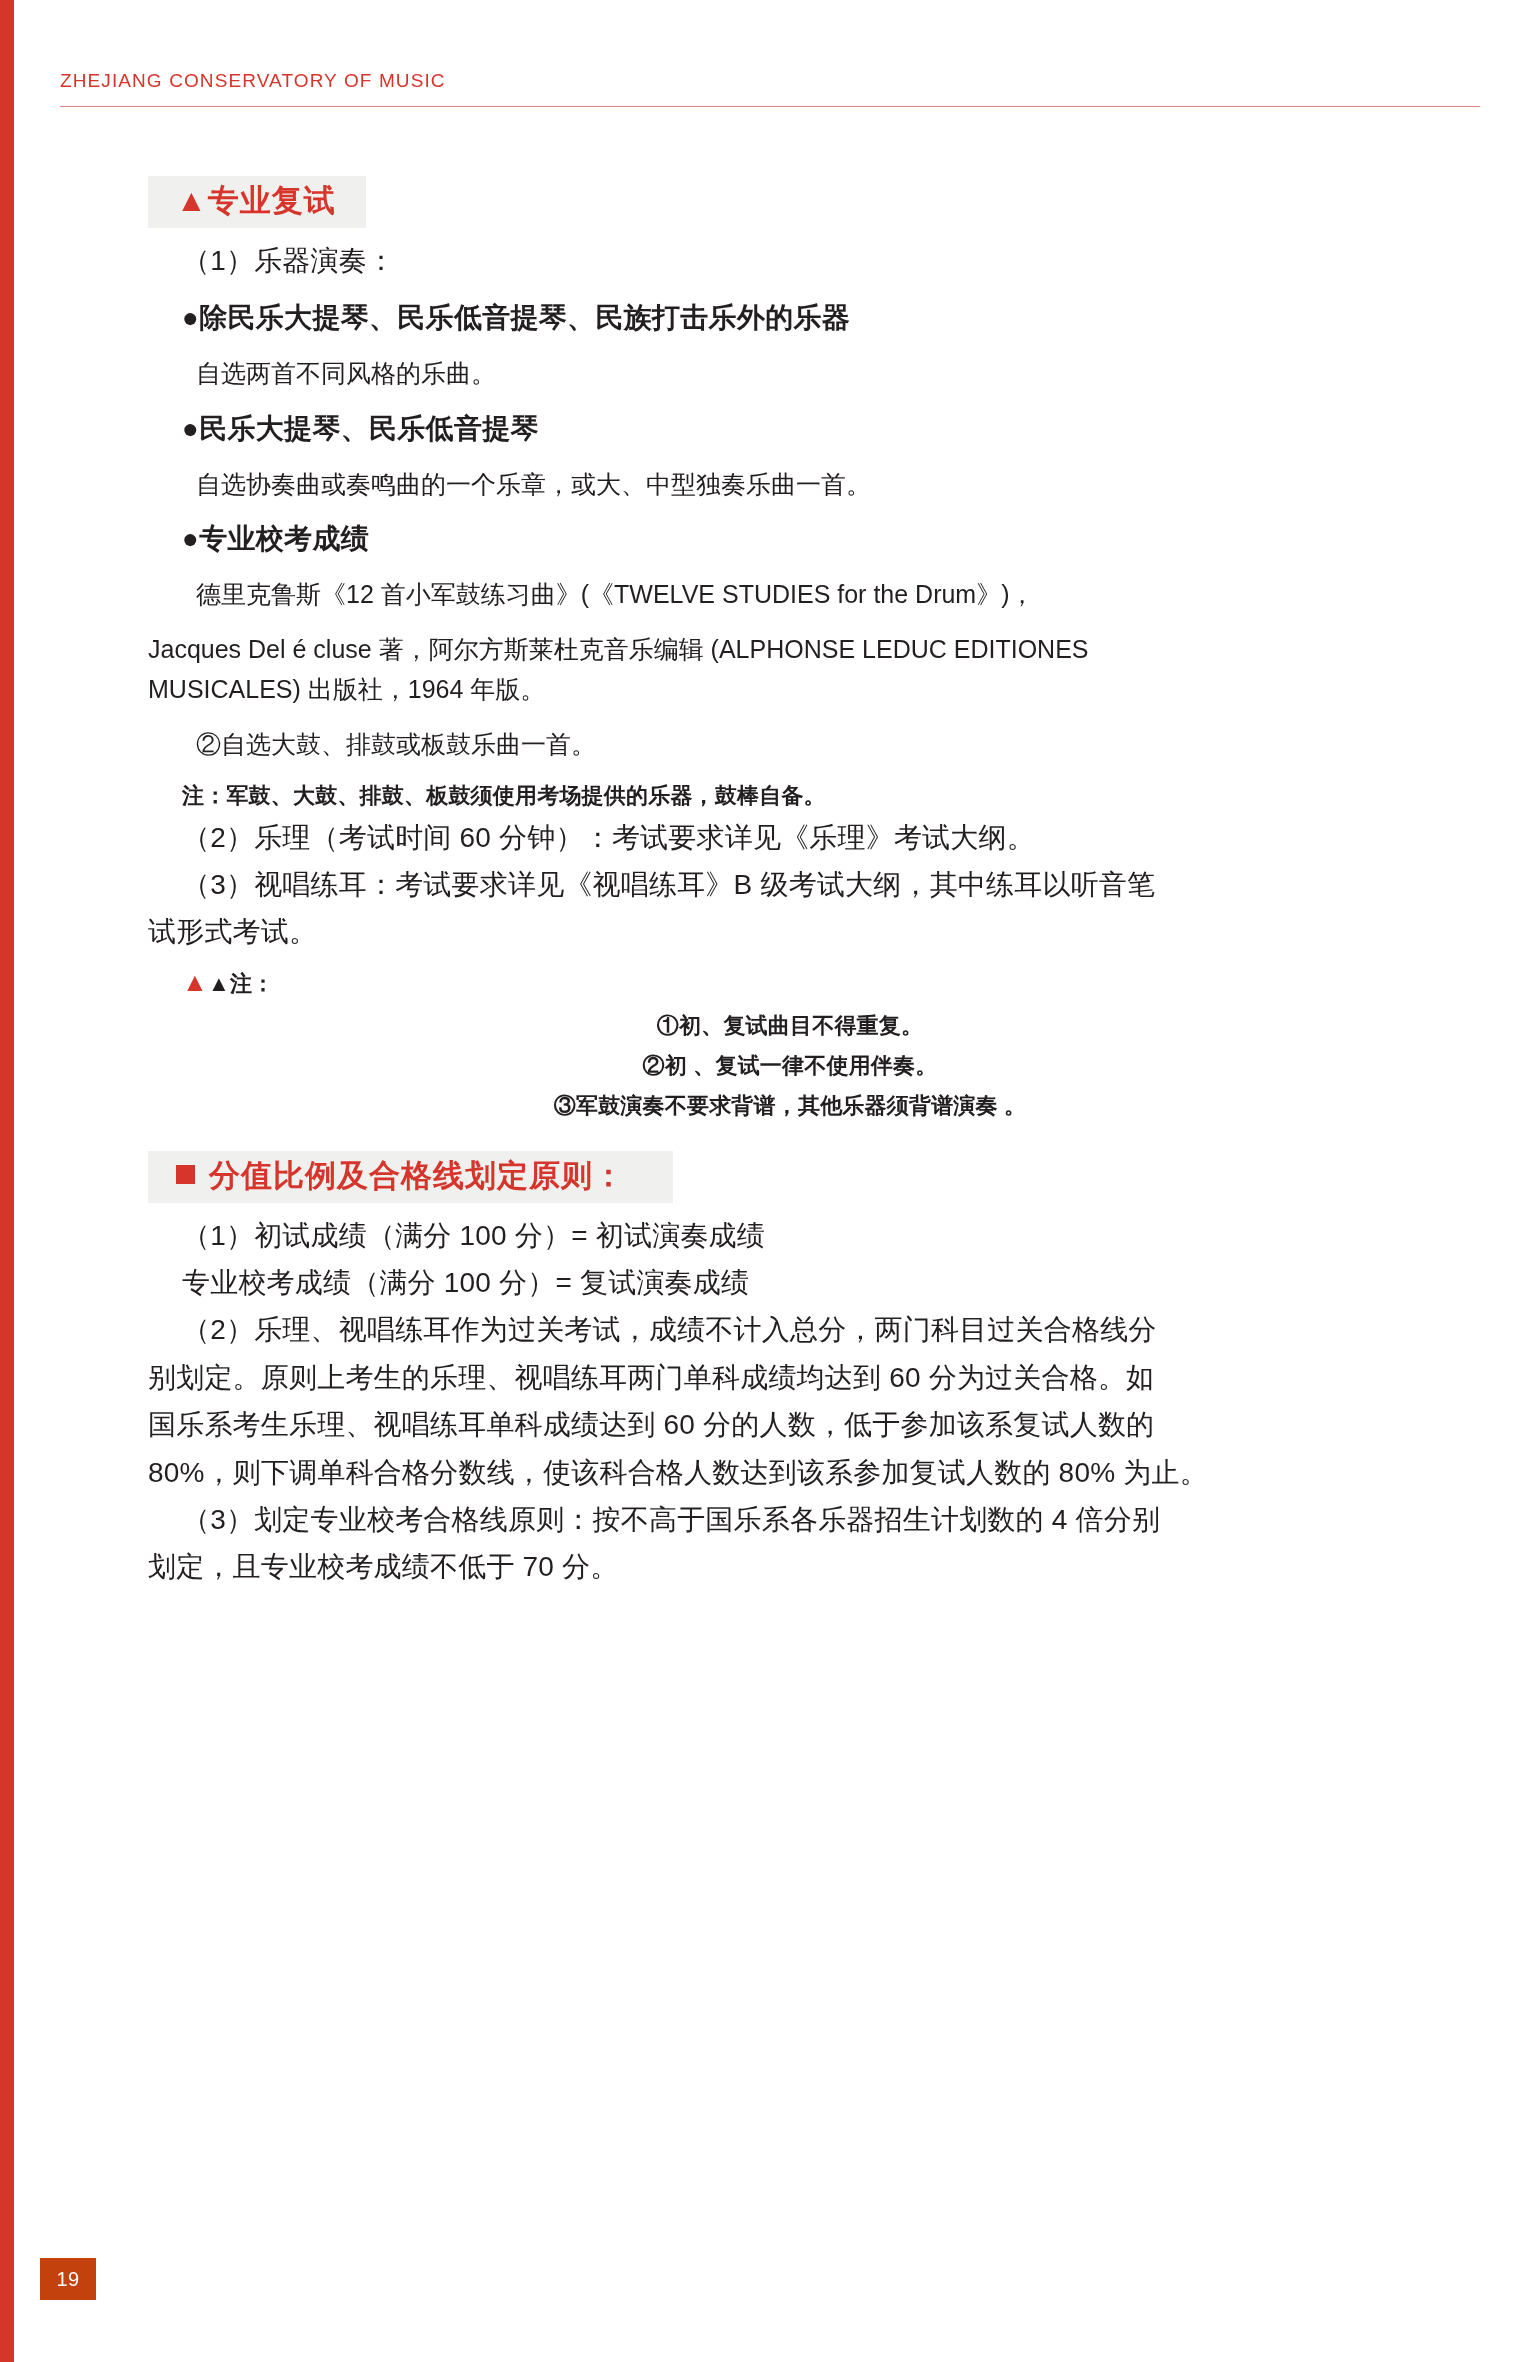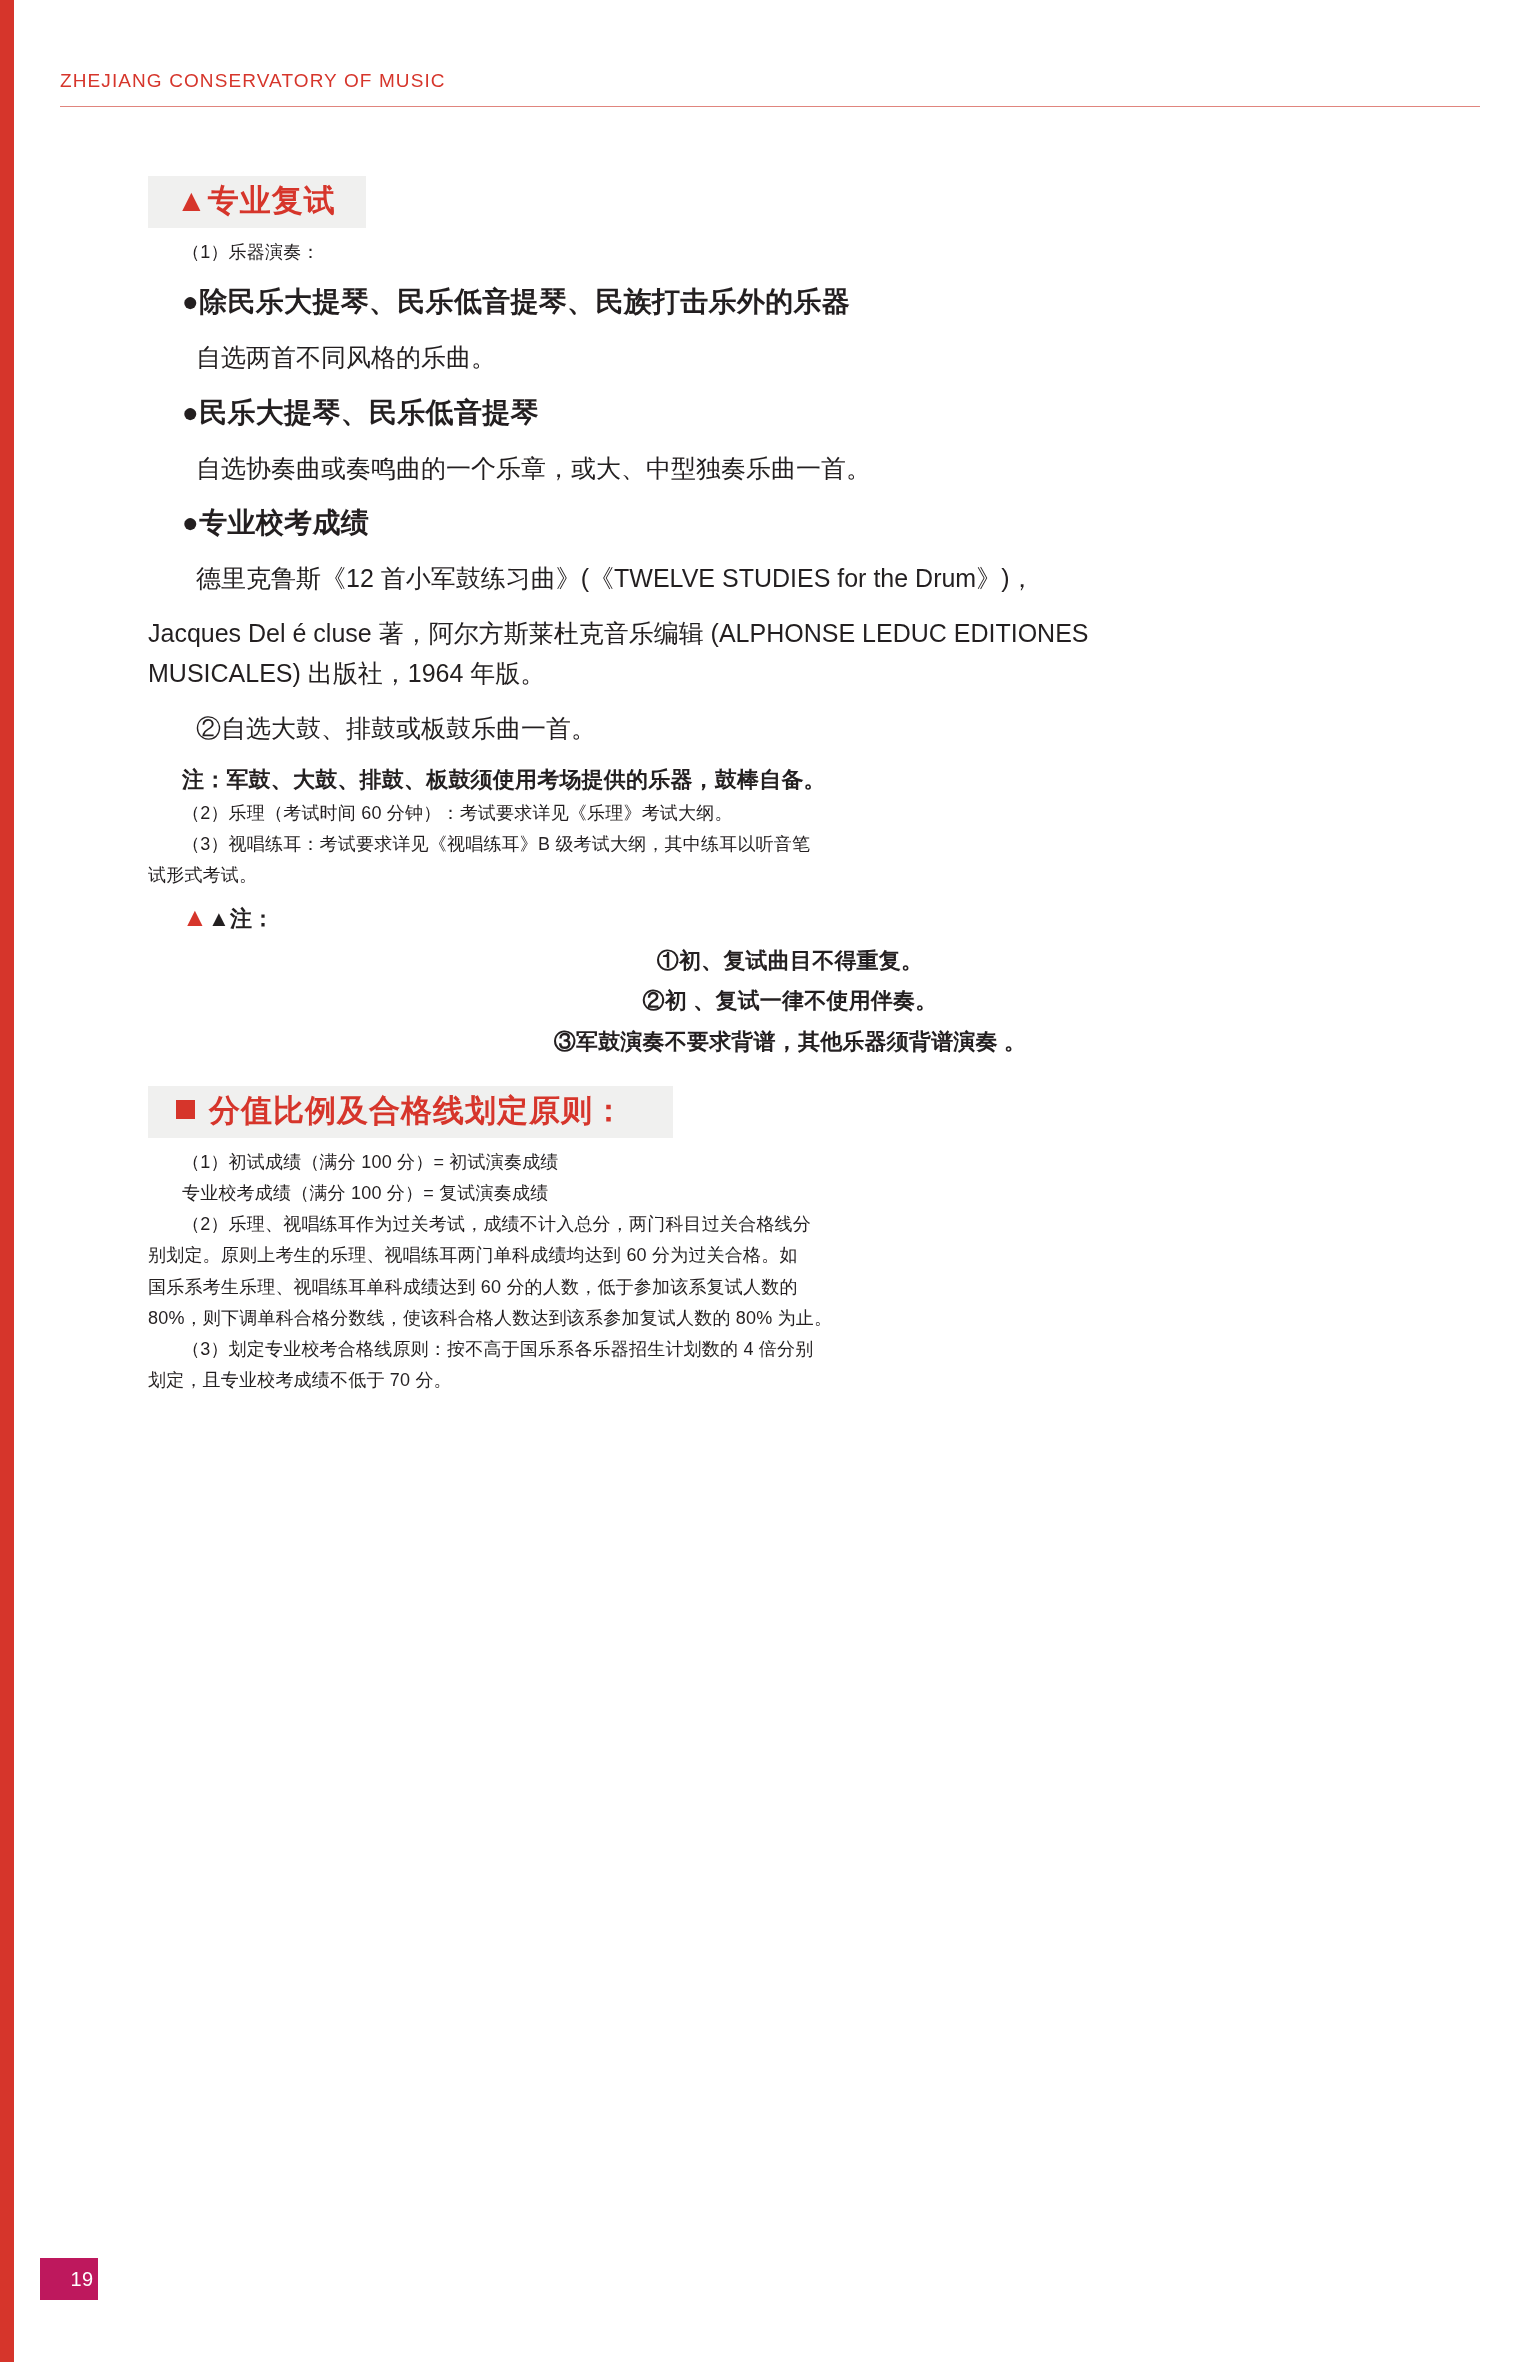--- a/index.html
+++ b/index.html
@@ -74,21 +74,21 @@
   .sq {
     display: inline-block;
     width: 19px;
     height: 19px;
     background: #d6352b;
     margin-right: 14px;
     vertical-align: 2px;
   }
 
   .p {
-    font-size: 18px;
+    font-size: 28px;
     line-height: 1.62;
     margin: 0 0 2px 0;
     color: #231f20;
     letter-spacing: 0.2px;
   }
   .indent {
     text-indent: 0;
     padding-left: 34px;
   }
   .hang {
@@ -131,30 +131,29 @@
   .red-tri {
     color: #d6352b;
     font-size: 26px;
   }
 
   
   .page-num {
     position: absolute;
     left: 40px;
     bottom: 62px;
-    width: 32px;
+    width: 56px;
     height: 42px;
-    background: #be185d;
+    background: #c2410c;
     color: #ffffff;
     font-size: 20px;
     display: flex;
     align-items: center;
     justify-content: center;
     letter-spacing: 0.5px;
-    padding-left: 26px;
   }
 </style>
 </head>
 <body>
 
 <div class="edge-bar"></div>
 
 <div class="page-header">
   <div class="header-title">ZHEJIANG CONSERVATORY OF MUSIC</div>
   <div class="header-rule"></div>

